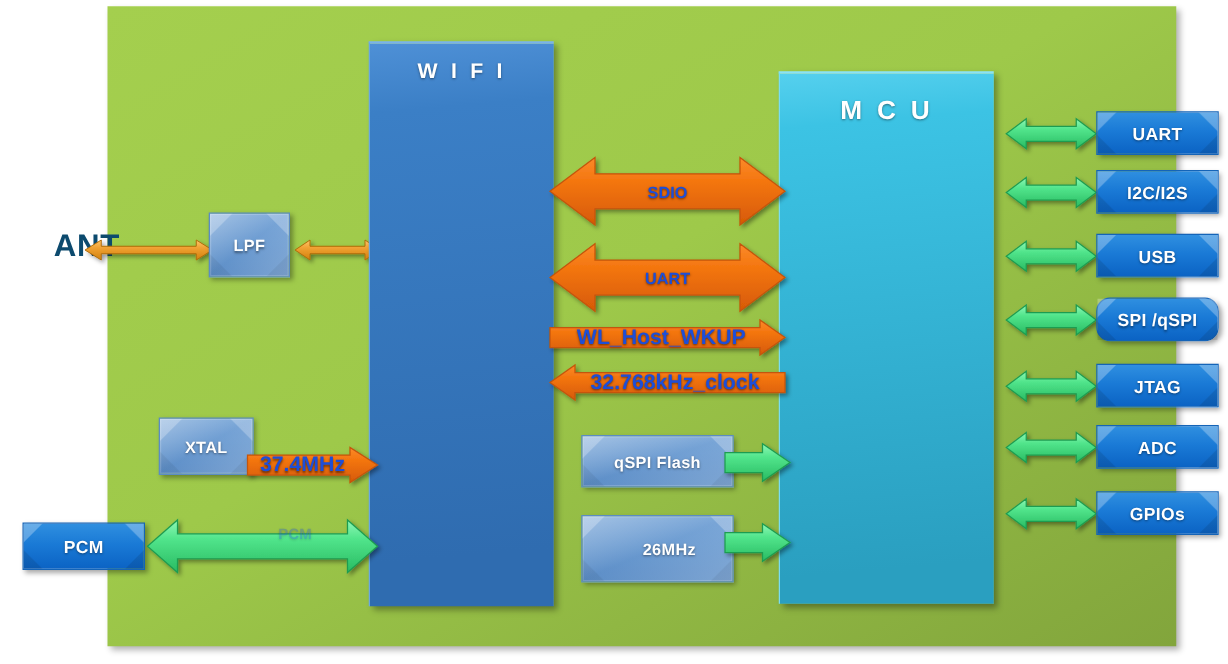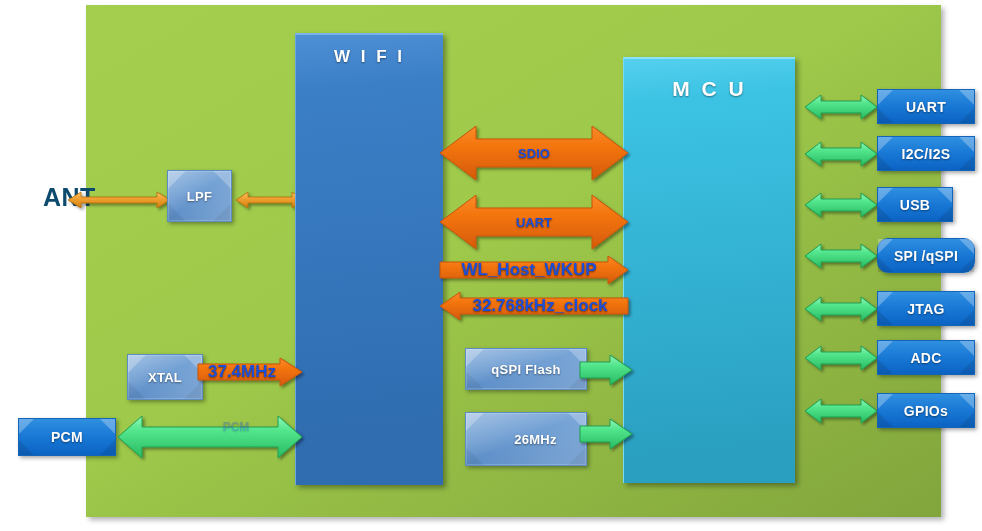--- a/index.html
+++ b/index.html
@@ -236,21 +236,21 @@
   </div>
   <div class="arrow-label lbl-small" style="left:440px; top:259px; width:178px; height:22px;">WL_Host_WKUP</div>
 
   <div class="arrow-wrap" style="left:440px; top:292px;">
     <svg width="188" height="30" viewBox="0 0 188 30">
       <path d="M188,6 L20,6 L20,0 L0,14 L20,28 L20,22 L188,22 Z" fill="url(#gOrange)" stroke="#c4540a" stroke-width="1" filter="url(#shadow)"></path>
     </svg>
   </div>
   <div class="arrow-label lbl-small" style="left:452px; top:295px; width:176px; height:22px;">32.768kHz_clock</div>
 
-  <div class="blk soft" style="left:127px; top:354px; width:76px; height:46px;">
+  <div class="blk soft" style="left:127px; top:334px; width:76px; height:46px;">
     <span>XTAL</span>
   </div>
 
   <div class="arrow-wrap" style="left:198px; top:358px;">
     <svg width="104" height="30" viewBox="0 0 104 30">
       <path d="M0,6 L82,6 L82,0 L104,14 L82,28 L82,22 L0,22 Z" fill="url(#gOrange)" stroke="#c4540a" stroke-width="1" filter="url(#shadow)"></path>
     </svg>
   </div>
   <div class="arrow-label lbl-small" style="left:198px; top:361px; width:88px; height:22px;">37.4MHz</div>
 
@@ -299,21 +299,21 @@
   </div>
   <div class="blk vivid" style="left:877px; top:136px; width:98px; height:35px;">
     <span>I2C/I2S</span>
   </div>
 
   <div class="arrow-wrap" style="left:805px; top:192px;">
     <svg width="72" height="26" viewBox="0 0 72 26">
       <path d="M0,13 L16,1 L16,7 L56,7 L56,1 L72,13 L56,25 L56,19 L16,19 L16,25 Z" fill="url(#gGreen)" stroke="#1f9c51" stroke-width="1" filter="url(#shadow)"></path>
     </svg>
   </div>
-  <div class="blk vivid" style="left:877px; top:187px; width:76px; height:35px;">
+  <div class="blk vivid" style="left:877px; top:187px; width:98px; height:35px;">
     <span>USB</span>
   </div>
 
   <div class="arrow-wrap" style="left:805px; top:243px;">
     <svg width="72" height="26" viewBox="0 0 72 26">
       <path d="M0,13 L16,1 L16,7 L56,7 L56,1 L72,13 L56,25 L56,19 L16,19 L16,25 Z" fill="url(#gGreen)" stroke="#1f9c51" stroke-width="1" filter="url(#shadow)"></path>
     </svg>
   </div>
   <div class="blk vivid" style="left:877px; top:238px; width:98px; height:35px;border-radius:11px;">
     <span>SPI /qSPI</span>

